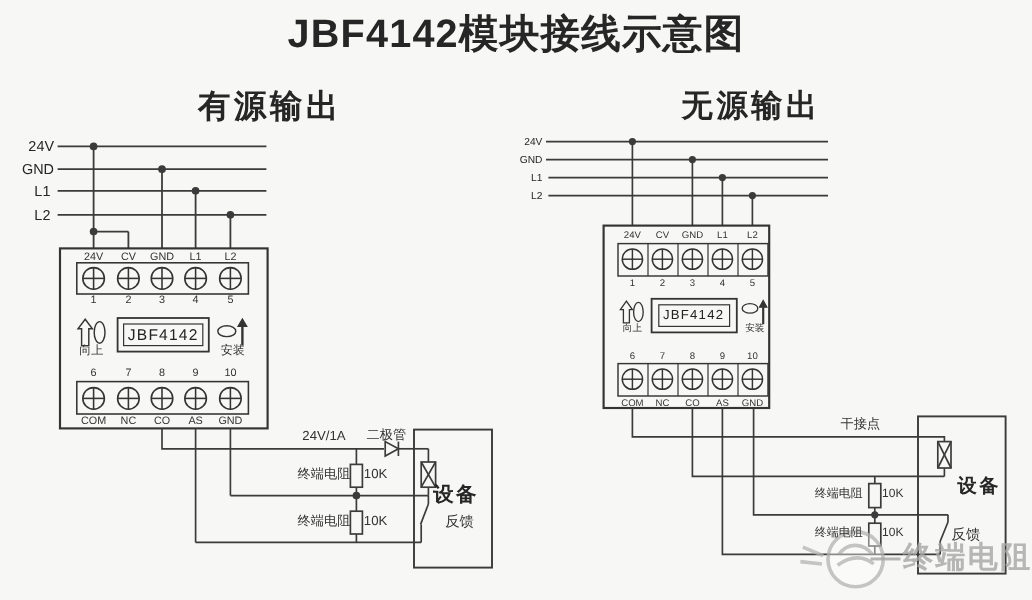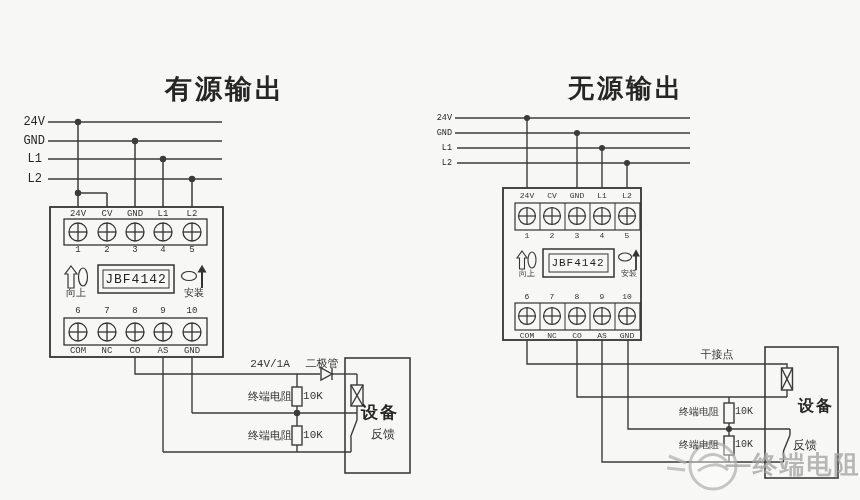--- a/index.html
+++ b/index.html
@@ -1,21 +1,21 @@
 <!DOCTYPE html>
 <html><head>
 <meta charset="utf-8">
 <style>
   html,body{margin:0;padding:0;background:#e8e8e8;}
   #stage{position:relative;width:860px;height:500px;background:#f7f7f5;overflow:hidden;
          font-family:"Liberation Sans",sans-serif;color:#262626;}
   #wiring{position:absolute;left:0;top:0;}
   .lbl{position:absolute;transform:translate(-50%,-50%);white-space:nowrap;line-height:1;}
   .busL{position:absolute;transform:translateY(-50%);text-align:right;white-space:nowrap;line-height:1;}
-  .serif{font-family:Liberation Mono, monospace;}
+  .serif{font-family:Liberation Sans, sans-serif;}
   .title{font-size:33px;font-weight:bold;letter-spacing:1px;}
   .header{font-size:27px;font-weight:bold;letter-spacing:3px;}
   .term{font-size:9px;color:#333;}
   .termS{font-size:8px;color:#333;}
   .anno{font-size:11px;color:#333;}
   .annoS{font-size:10px;color:#333;}
   .device{font-size:17px;font-weight:bold;letter-spacing:2px;}
   .deviceS{font-size:16px;font-weight:bold;letter-spacing:2px;}
   .fb{font-size:12px;color:#333;}
   .model{font-size:13px;letter-spacing:1px;color:#222;}
@@ -211,20 +211,21 @@
 
     <g transform="translate(713,466)" opacity="0.75" stroke="#b3b3b3" fill="none" stroke-width="3">
       <circle r="23" fill="#ffffff" fill-opacity="0.55"></circle>
       <path d="M-14,-4 C-6,-15 7,-13 14,-4"></path>
       <path d="M-15,5 C-4,-3 7,-3 15,4"></path>
       <line x1="-44" y1="-10" x2="-27" y2="-3"></line>
       <line x1="-46" y1="2" x2="-28" y2="4"></line>
     </g>
   </svg>
 
+  <div class="lbl title" style="left:430px;top:28px">JBF4142模块接线示意图</div>
   <div class="lbl header" style="left:626px;top:88px;font-size:26px">无源输出</div>
   <div class="lbl header" style="left:225px;top:89px">有源输出</div>
 
   <div class="busL serif" style="left:0;width:45px;top:122px;font-size:12px">24V</div>
   <div class="busL serif" style="left:0;width:45px;top:141px;font-size:12px">GND</div>
   <div class="busL serif" style="left:0;width:42px;top:159px;font-size:12px">L1</div>
   <div class="busL serif" style="left:0;width:42px;top:179px;font-size:12px">L2</div>
 
   <div class="busL serif" style="left:420px;width:32px;top:118px;font-size:8.5px">24V</div>
   <div class="busL serif" style="left:420px;width:32px;top:133px;font-size:8.5px">GND</div>

